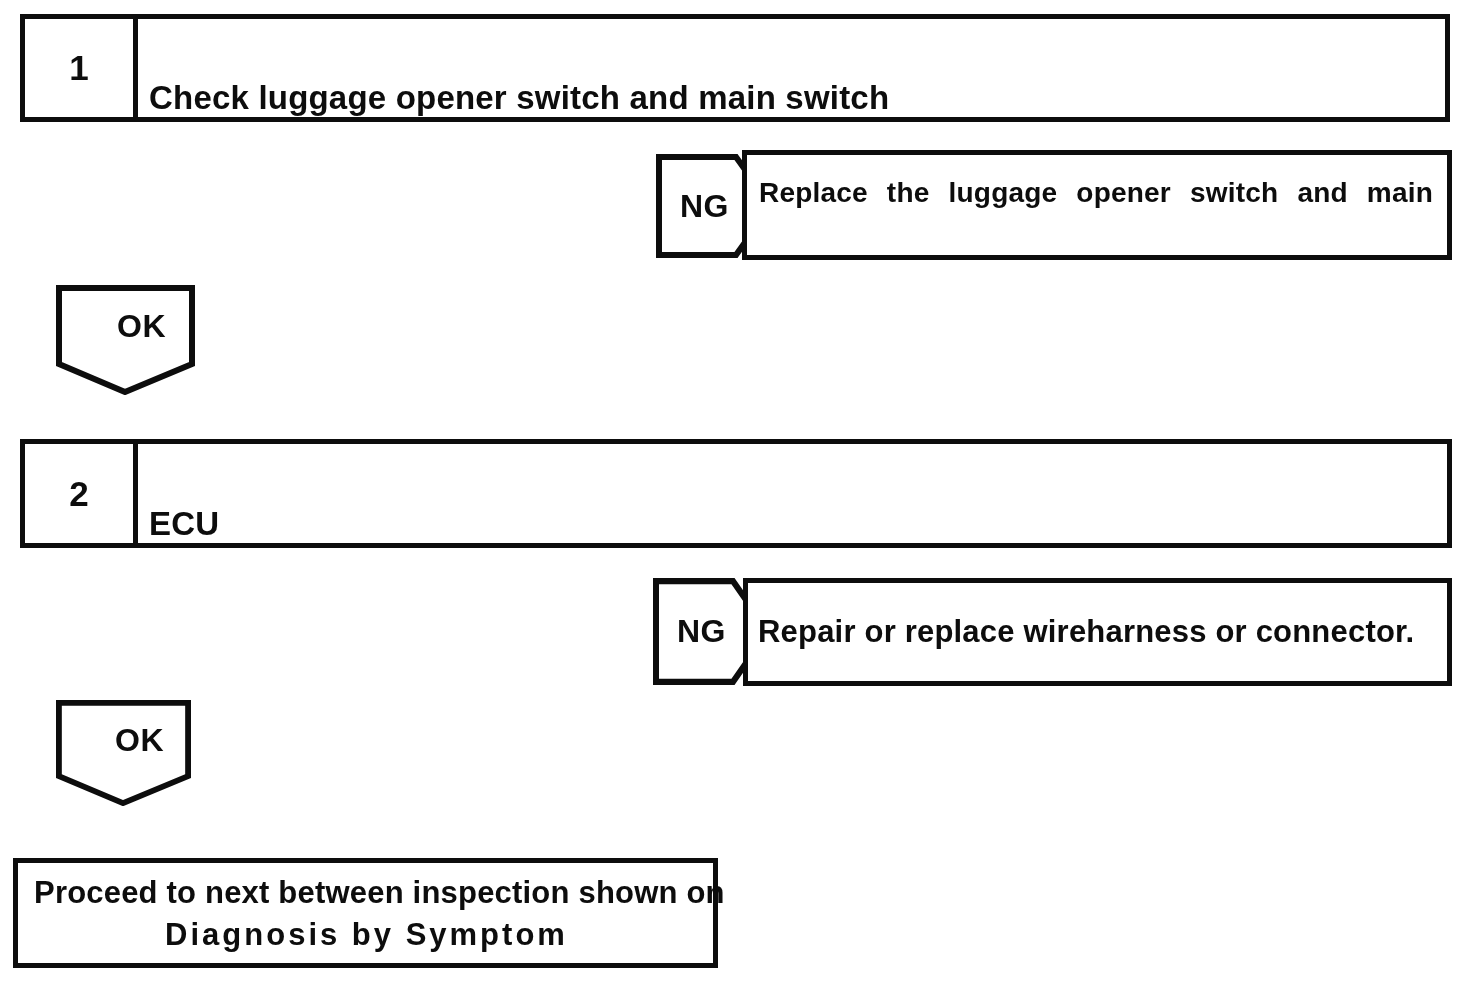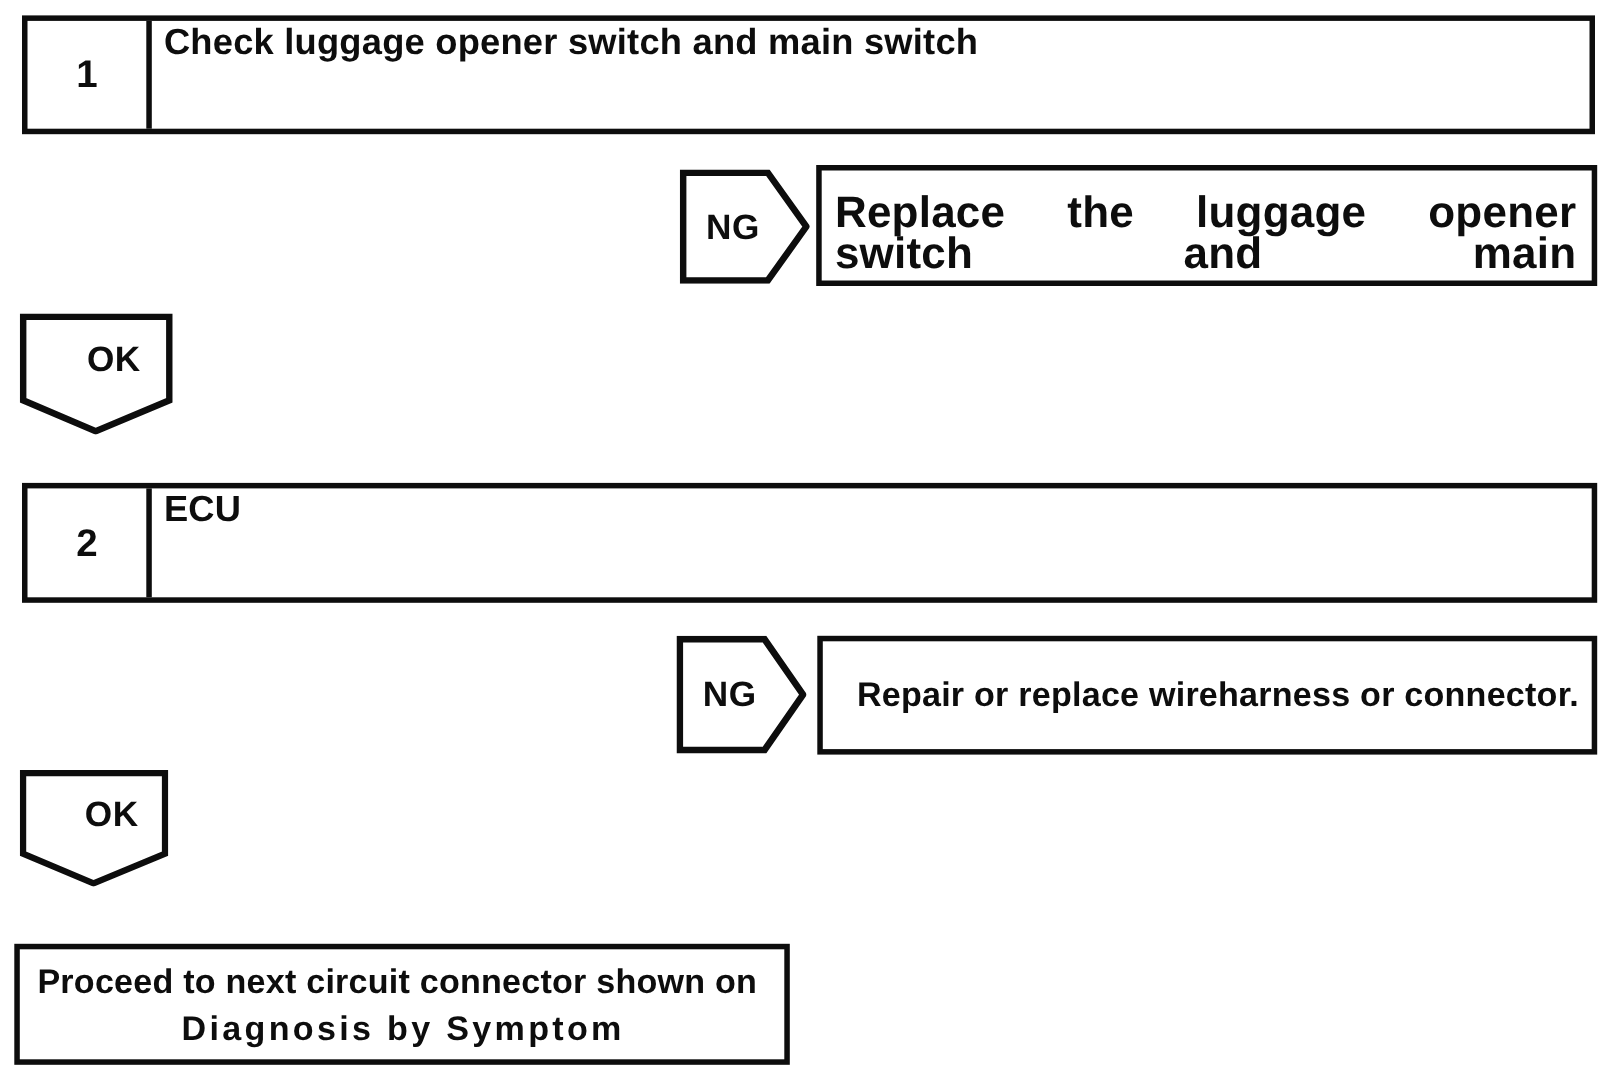--- a/index.html
+++ b/index.html
@@ -21,53 +21,53 @@
   }
   #step1 { left: 20px; top: 14px;  width: 1430px; height: 108px; }
   #step2 { left: 20px; top: 439px; width: 1432px; height: 109px; }
   .step-num {
     width: 113px; flex: 0 0 113px;
     border-right: 5px solid #0d0d0d;
     display: flex; align-items: center; justify-content: center;
     font-weight: bold; font-size: 35px;
   }
   .step-title {
-    flex: 1; display: flex; flex-direction: column; justify-content: flex-start;
+    flex: 1; display: flex; flex-direction: column; justify-content: flex-end;
     padding: 0 16px 0 11px;
     font-weight: bold; font-size: 33px; line-height: 38px; letter-spacing: 0.2px;
   }
   .step-title .line { white-space: nowrap; }
 
   
-  .badge { position: absolute; }
+  .badge { position: absolute; margin-left: 38px; }
   .badge svg { position: absolute; left: 0; top: 0; width: 100%; height: 100%; display: block; }
   .badge polygon { fill: #ffffff; stroke: #0d0d0d; stroke-width: 6; stroke-linejoin: miter; }
   .badge .badge-label {
     position: absolute; font-weight: bold; font-size: 32px; letter-spacing: 0.5px;
     display: flex; align-items: center; justify-content: center;
   }
   .badge-ng .badge-label { left: 0; top: 0; width: 82%; height: 100%; }
   .badge-ok .badge-label { left: 16px; top: 0; width: 100%; height: 76%; }
   #ng1 { left: 618px; top: 154px; width: 118px; height: 104px; }
   #ng2 { left: 615px; top: 578px; width: 118px; height: 107px; }
   #ok1 { left: 18px;  top: 285px; width: 139px; height: 110px; }
   #ok2 { left: 18px;  top: 700px; width: 135px; height: 106px; }
 
   
   .action-box {
     position: absolute; border: 5px solid #0d0d0d; background: #ffffff;
-    font-weight: bold; font-size: 40px; letter-spacing: 0.2px;
+    font-weight: bold; font-size: 28px; letter-spacing: 0.2px;
   }
   #action1 { left: 742px; top: 150px; width: 710px; height: 110px; padding: 19px 14px 0 12px; line-height: 38px; }
   #action2 {
     left: 743px; top: 578px; width: 709px; height: 108px;
     display: flex; flex-direction: column; justify-content: center;
     padding: 0 10px; font-size: 31px;
   }
-  #action2 .line { white-space: nowrap; margin-left: 21px; }
+  #action2 .line { white-space: nowrap; }
   .justify-line { text-align: justify; text-align-last: justify; }
 
   
   .terminal-box {
     position: absolute; left: 13px; top: 858px; width: 705px; height: 110px;
     border: 5px solid #0d0d0d; background: #ffffff;
     padding: 9px 14px 0 16px;
     font-weight: bold; font-size: 31px; line-height: 42px; letter-spacing: 0.2px;
   }
   .terminal-box .t-line { white-space: nowrap; }
@@ -122,17 +122,17 @@
   </section>
 
   <div class="badge badge-ok" id="ok2">
     <svg viewBox="0 0 139 110" preserveAspectRatio="none">
       <polygon points="3,3 136,3 136,79 69,107 3,79"></polygon>
     </svg>
     <span class="badge-label">OK</span>
   </div>
 
   <section class="terminal-box">
-    <div class="t-line">Proceed to next circuit connector shown on</div>
+    <div class="t-line">Proceed to next between inspection shown on</div>
     <div class="t-line t-line2">Diagnosis by Symptom</div>
   </section>
 
 </div>
 
 </body></html>

